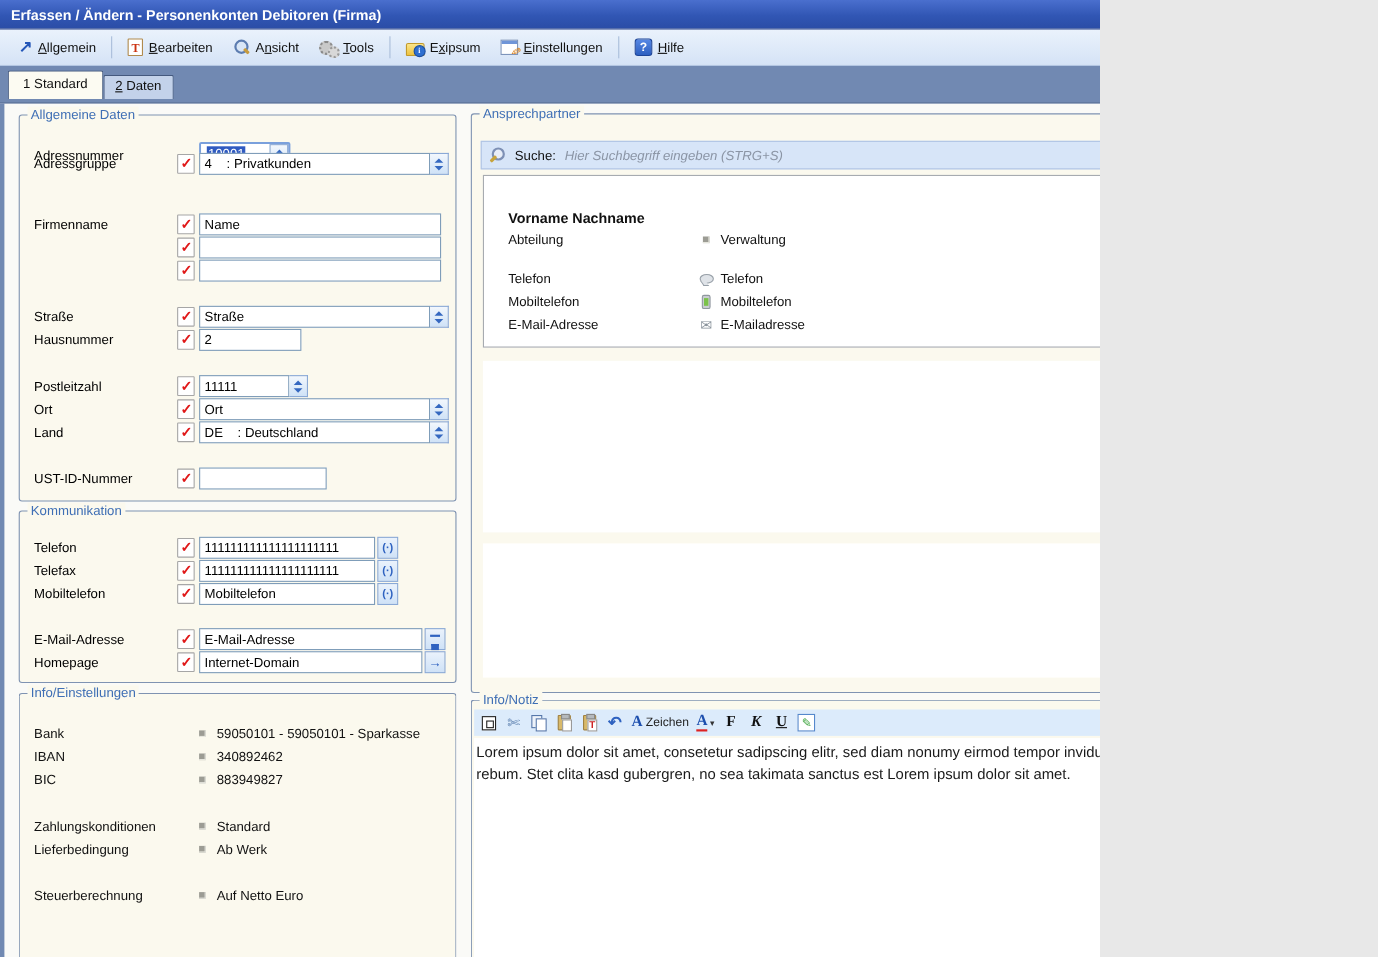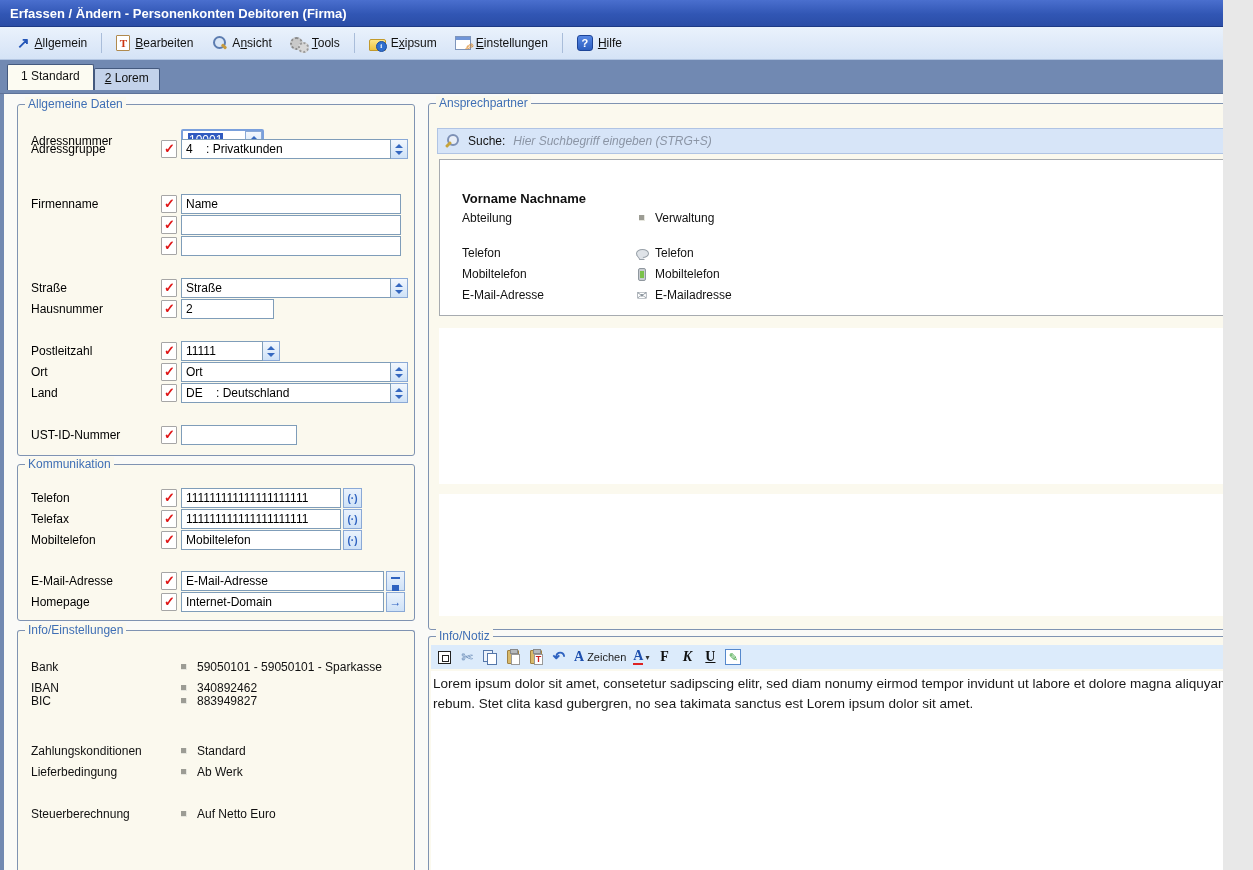--- a/index.html
+++ b/index.html
@@ -1,18 +1,18 @@
 <!DOCTYPE html>
 <html><head>
 <meta charset="utf-8">
 <style>
   * { margin:0; padding:0; box-sizing:border-box; }
   body { background:#e8e8e8; }
   #app {
-    position:relative; width:1223px; height:870px; overflow:hidden;
+    position:relative; width:1000px; height:870px; overflow:hidden;
     background:#fafaf7; font-family:"Liberation Sans", sans-serif;
     font-size:12px; color:#111;
   }
   
   #titlebar {
     position:absolute; left:0; top:0; width:100%; height:27px;
     background:linear-gradient(180deg,#4a6fce 0%,#3156b4 55%,#2b4da6 100%);
     color:#fff; font-weight:bold; font-size:13px; line-height:27px;
     padding-left:10px; border-bottom:1px solid #1d3a85;
   }
@@ -165,21 +165,21 @@
       <span class="ico ico-help">?</span>
       <span class="mi-label"><span></span><span class="u">H</span><span>ilfe</span></span>
     </div>
   </div>
 
   <div id="tabstrip">
     <div class="tab active">
       <span>1 Standard</span>
     </div>
     <div class="tab inactive">
-      <span><span></span><span class="u">2</span><span class="mi-label"> Lorem</span></span>
+      <span><span></span><span class="u">2</span><span class="mi-label"> Daten</span></span>
     </div>
   </div>
   <div id="leftedge"></div>
 
   <div class="grp" style="left:17px; top:104px; width:398px; height:352px;">
     <span class="grp-label">Allgemeine Daten</span>
 
     <div class="frow" style="top:26px;">
       <span class="flabel">Adressnummer</span>
       <span class="chk-space"></span>
@@ -314,21 +314,21 @@
     <div class="irow" style="top:28px;">
       <span class="ilabel">Bank</span>
       <span class="bullet"></span>
       <span>59050101 - 59050101 - Sparkasse</span>
     </div>
     <div class="irow" style="top:49px;">
       <span class="ilabel">IBAN</span>
       <span class="bullet"></span>
       <span>340892462</span>
     </div>
-    <div class="irow" style="top:62px;">
+    <div class="irow" style="top:70px;">
       <span class="ilabel">BIC</span>
       <span class="bullet"></span>
       <span>883949827</span>
     </div>
     <div class="irow" style="top:112px;">
       <span class="ilabel">Zahlungskonditionen</span>
       <span class="bullet"></span>
       <span>Standard</span>
     </div>
     <div class="irow" style="top:133px;">

